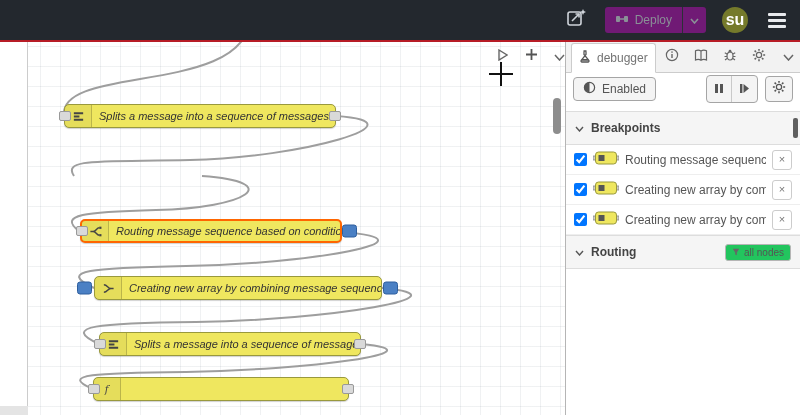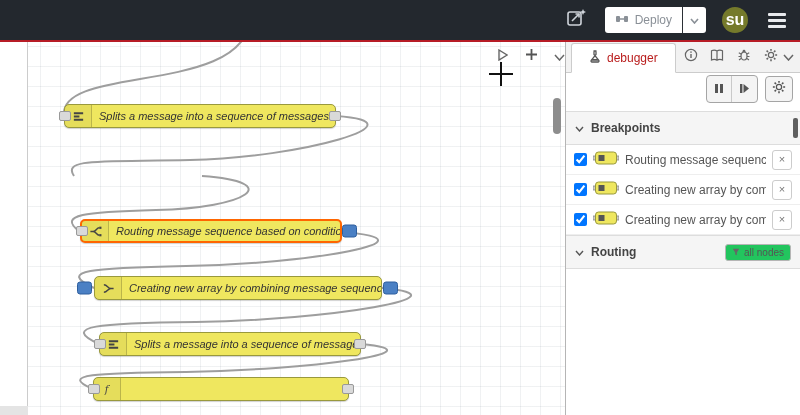--- a/index.html
+++ b/index.html
@@ -14,21 +14,21 @@
   }
   html,body{margin:0;padding:0;}
   .app{position:relative;width:800px;height:415px;overflow:hidden;background:#fff;
        font-family:"Liberation Sans",sans-serif;-webkit-font-smoothing:antialiased;}
 
   
   .header{position:absolute;left:0;top:0;width:800px;height:40px;background:var(--header-bg);}
   .header-red-line{position:absolute;left:0;top:40px;width:800px;height:2px;background:var(--accent-red);}
   .hdr-right{position:absolute;right:10px;top:0;height:40px;display:flex;align-items:center;gap:16px;}
   .hdr-iconbtn{width:26px;height:26px;display:flex;align-items:center;justify-content:center;cursor:pointer;}
-  .deploy-btn{display:flex;align-items:center;height:26px;background:#ffffff;border-radius:3px;color:#8a9097;
+  .deploy-btn{display:flex;align-items:center;height:26px;background:#701a75;border-radius:3px;color:#8a9097;
               font-size:12px;cursor:default;user-select:none;}
   .deploy-main{display:flex;align-items:center;gap:6px;padding:0 10px;}
   .deploy-divider{width:1px;height:26px;background:#2b3036;}
   .deploy-caret{padding:0 7px;display:flex;align-items:center;}
   .avatar{width:26px;height:26px;border-radius:50%;background:var(--avatar-bg);color:#fff;font-size:16px;
           font-weight:bold;display:flex;align-items:center;justify-content:center;cursor:pointer;}
   .hamburger{display:flex;flex-direction:column;gap:3px;cursor:pointer;padding:4px;}
   .hamburger span{display:block;width:18px;height:3px;background:#e8eaed;border-radius:1px;}
 
   
@@ -62,21 +62,21 @@
   .v-scrollbar{position:absolute;right:4px;top:14px;width:8px;height:350px;}
   .v-thumb{position:absolute;left:0;top:42px;width:8px;height:36px;background:#8d8d8d;border-radius:4px;}
   .crosshair{position:absolute;left:488px;top:19px;pointer-events:none;}
 
   
   .sidebar{position:absolute;left:565px;top:42px;width:235px;height:373px;background:#fff;
            border-left:1px solid #b5b5b5;box-sizing:border-box;}
   .sb-tabs{height:31px;background:#f2f2f2;border-bottom:1px solid #ccc;display:flex;align-items:flex-end;
            padding-left:5px;box-sizing:border-box;}
   .tab-active{height:28px;background:#fff;border:1px solid #ccc;border-bottom:1px solid #fff;margin-bottom:-1px;
-              display:flex;align-items:center;gap:6px;padding:0 17px;font-size:12px;color:#b91c1c;cursor:pointer;
+              display:flex;align-items:center;gap:6px;padding:0 7px;font-size:12px;color:#737373;cursor:pointer;
               border-radius:3px 3px 0 0;text-align:right;}
   .tab-icon{width:24px;height:23px;margin-left:3px;margin-bottom:3px;display:flex;align-items:center;
             justify-content:center;cursor:pointer;color:#666;border:1px solid transparent;border-radius:3px;}
   .tab-overflow{margin-left:auto;margin-right:6px;margin-bottom:7px;cursor:pointer;color:#666;}
 
   .sb-toolbar{height:32px;display:flex;align-items:center;padding:0 7px;box-sizing:border-box;margin-bottom:6px;}
   .toggle-btn{display:flex;align-items:center;gap:6px;border:1px solid #a5a5a5;border-radius:4px;background:#f4f4f4;
               padding:3px 9px;font-size:12px;color:#555;cursor:pointer;}
   .btn-group{margin-left:auto;display:flex;border:1px solid #a5a5a5;border-radius:4px;background:#f4f4f4;overflow:hidden;}
   .btn-group .seg{padding:4px 7px;display:flex;align-items:center;cursor:pointer;}
@@ -311,20 +311,29 @@
       <div class="tab-overflow">
         <span>
           <svg width="11" height="7" viewBox="0 0 11 7">
               <path d="M1 1 L5.5 6 L10 1" fill="none" stroke="#666" stroke-width="1.5"></path>
             </svg>
         </span>
       </div>
     </div>
 
     <div class="sb-toolbar">
+      <div class="toggle-btn">
+        <span>
+          <svg width="13" height="13" viewBox="0 0 14 14">
+              <circle cx="7" cy="7" r="5.5" fill="none" stroke="#555" stroke-width="1.3"></circle>
+              <path d="M7 1.5 A5.5 5.5 0 0 0 7 12.5 z" fill="#555"></path>
+            </svg>
+        </span>
+        <span>Enabled</span>
+      </div>
       <div class="btn-group">
         <div class="seg">
           <span>
             <svg width="10" height="11" viewBox="0 0 10 11">
                 <rect x="1" y="1" width="3" height="9" fill="#555"></rect>
                 <rect x="6" y="1" width="3" height="9" fill="#555"></rect>
               </svg>
           </span>
         </div>
         <div class="seg">

